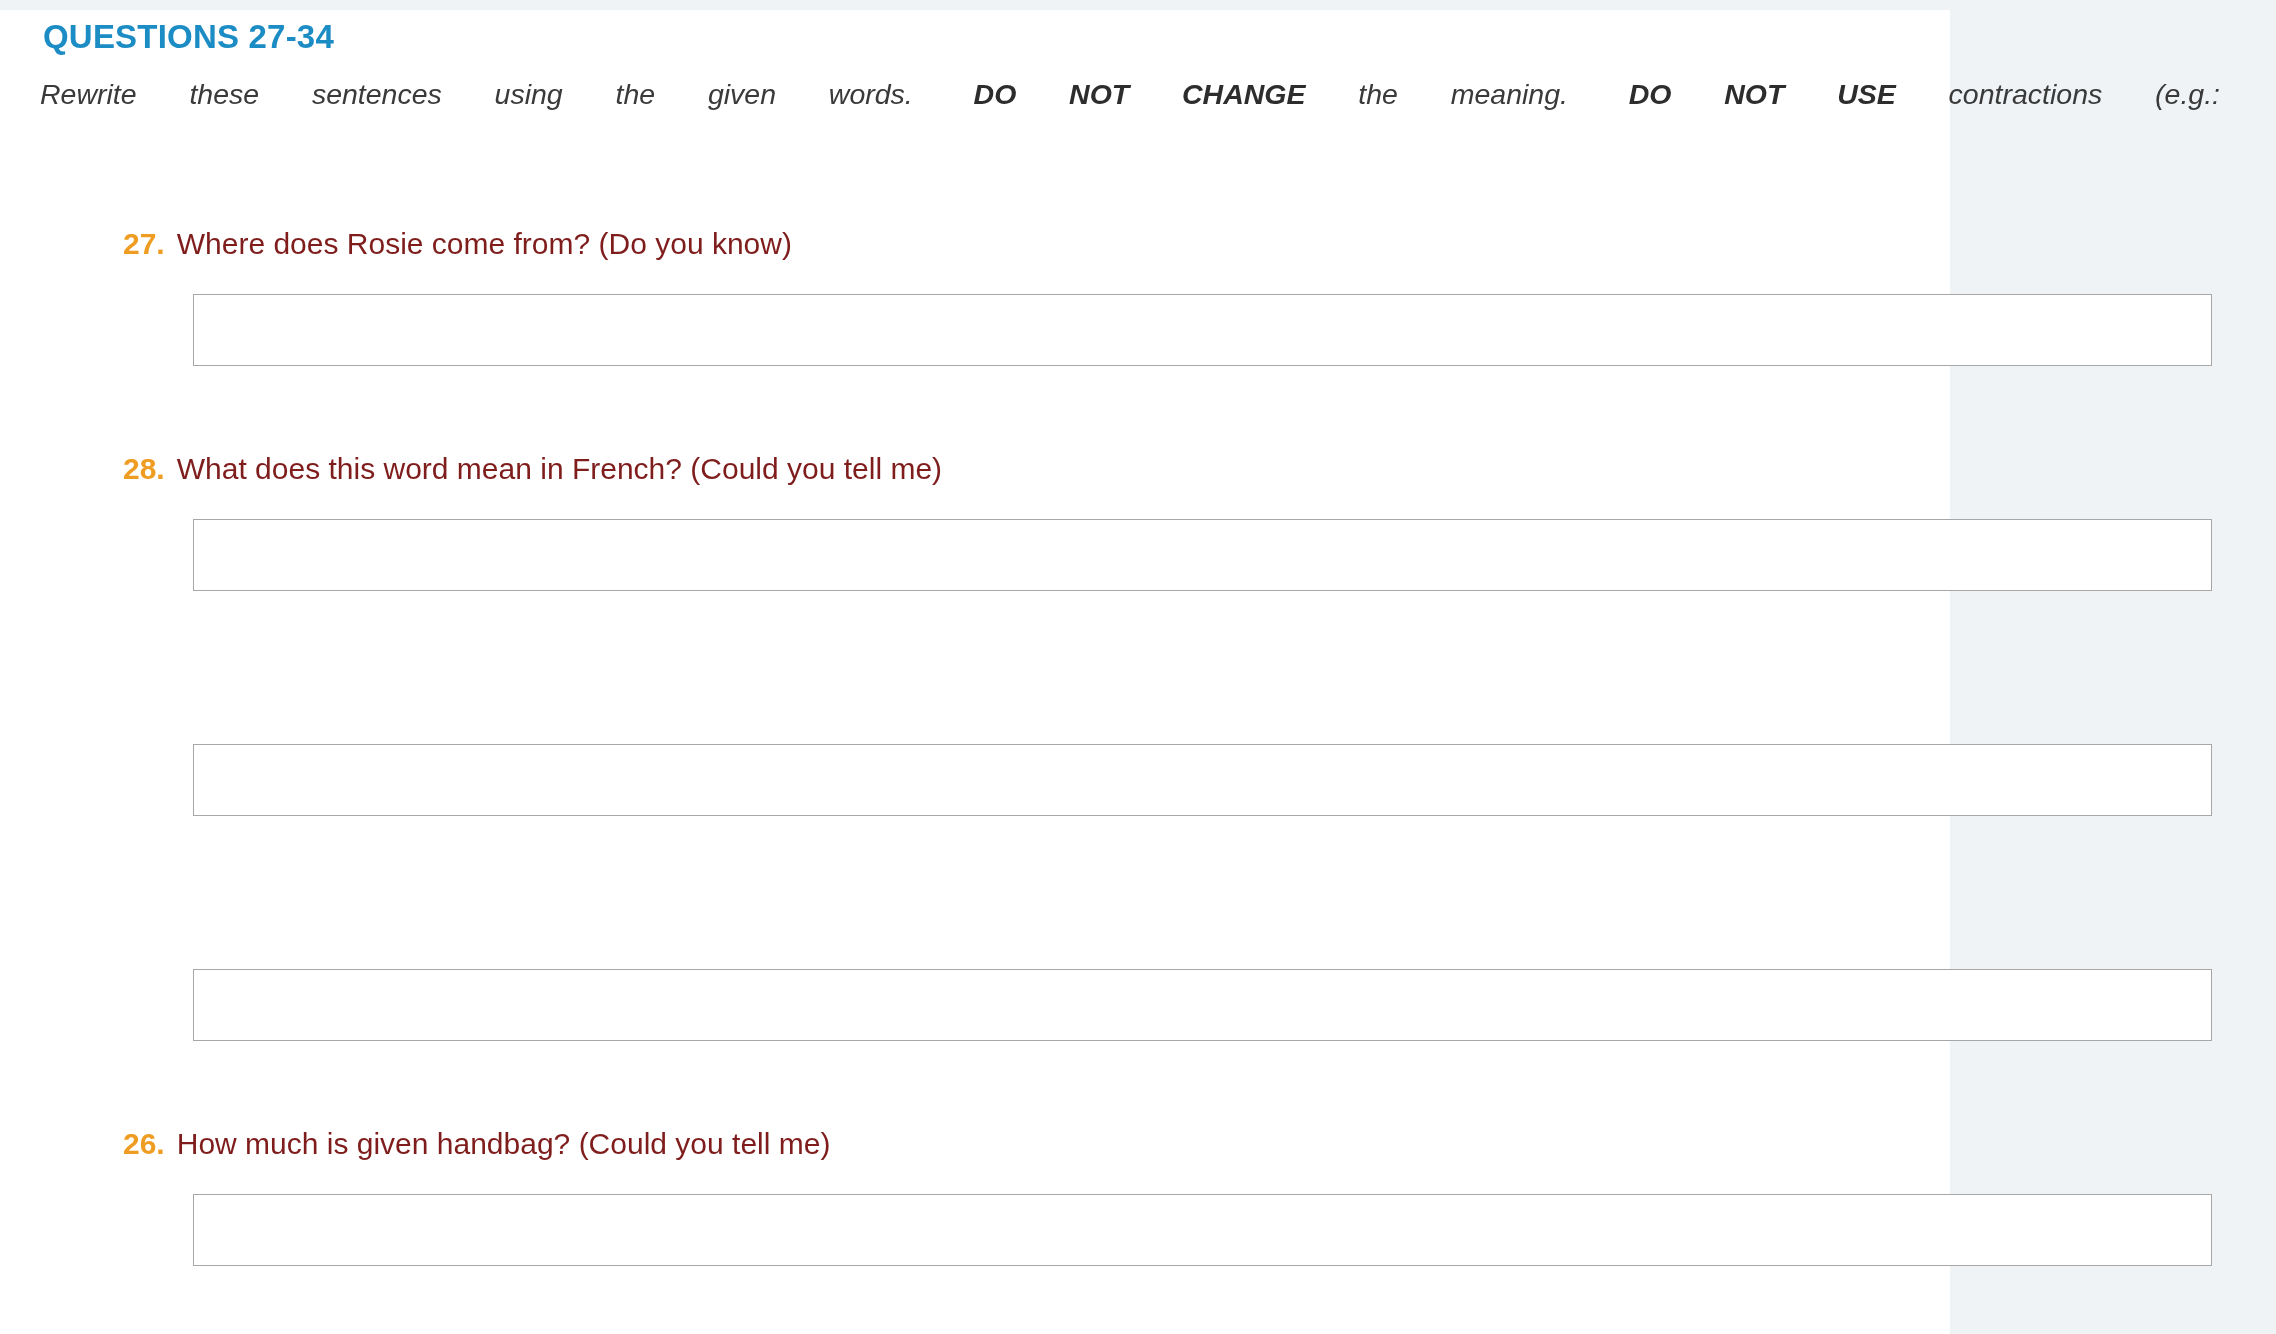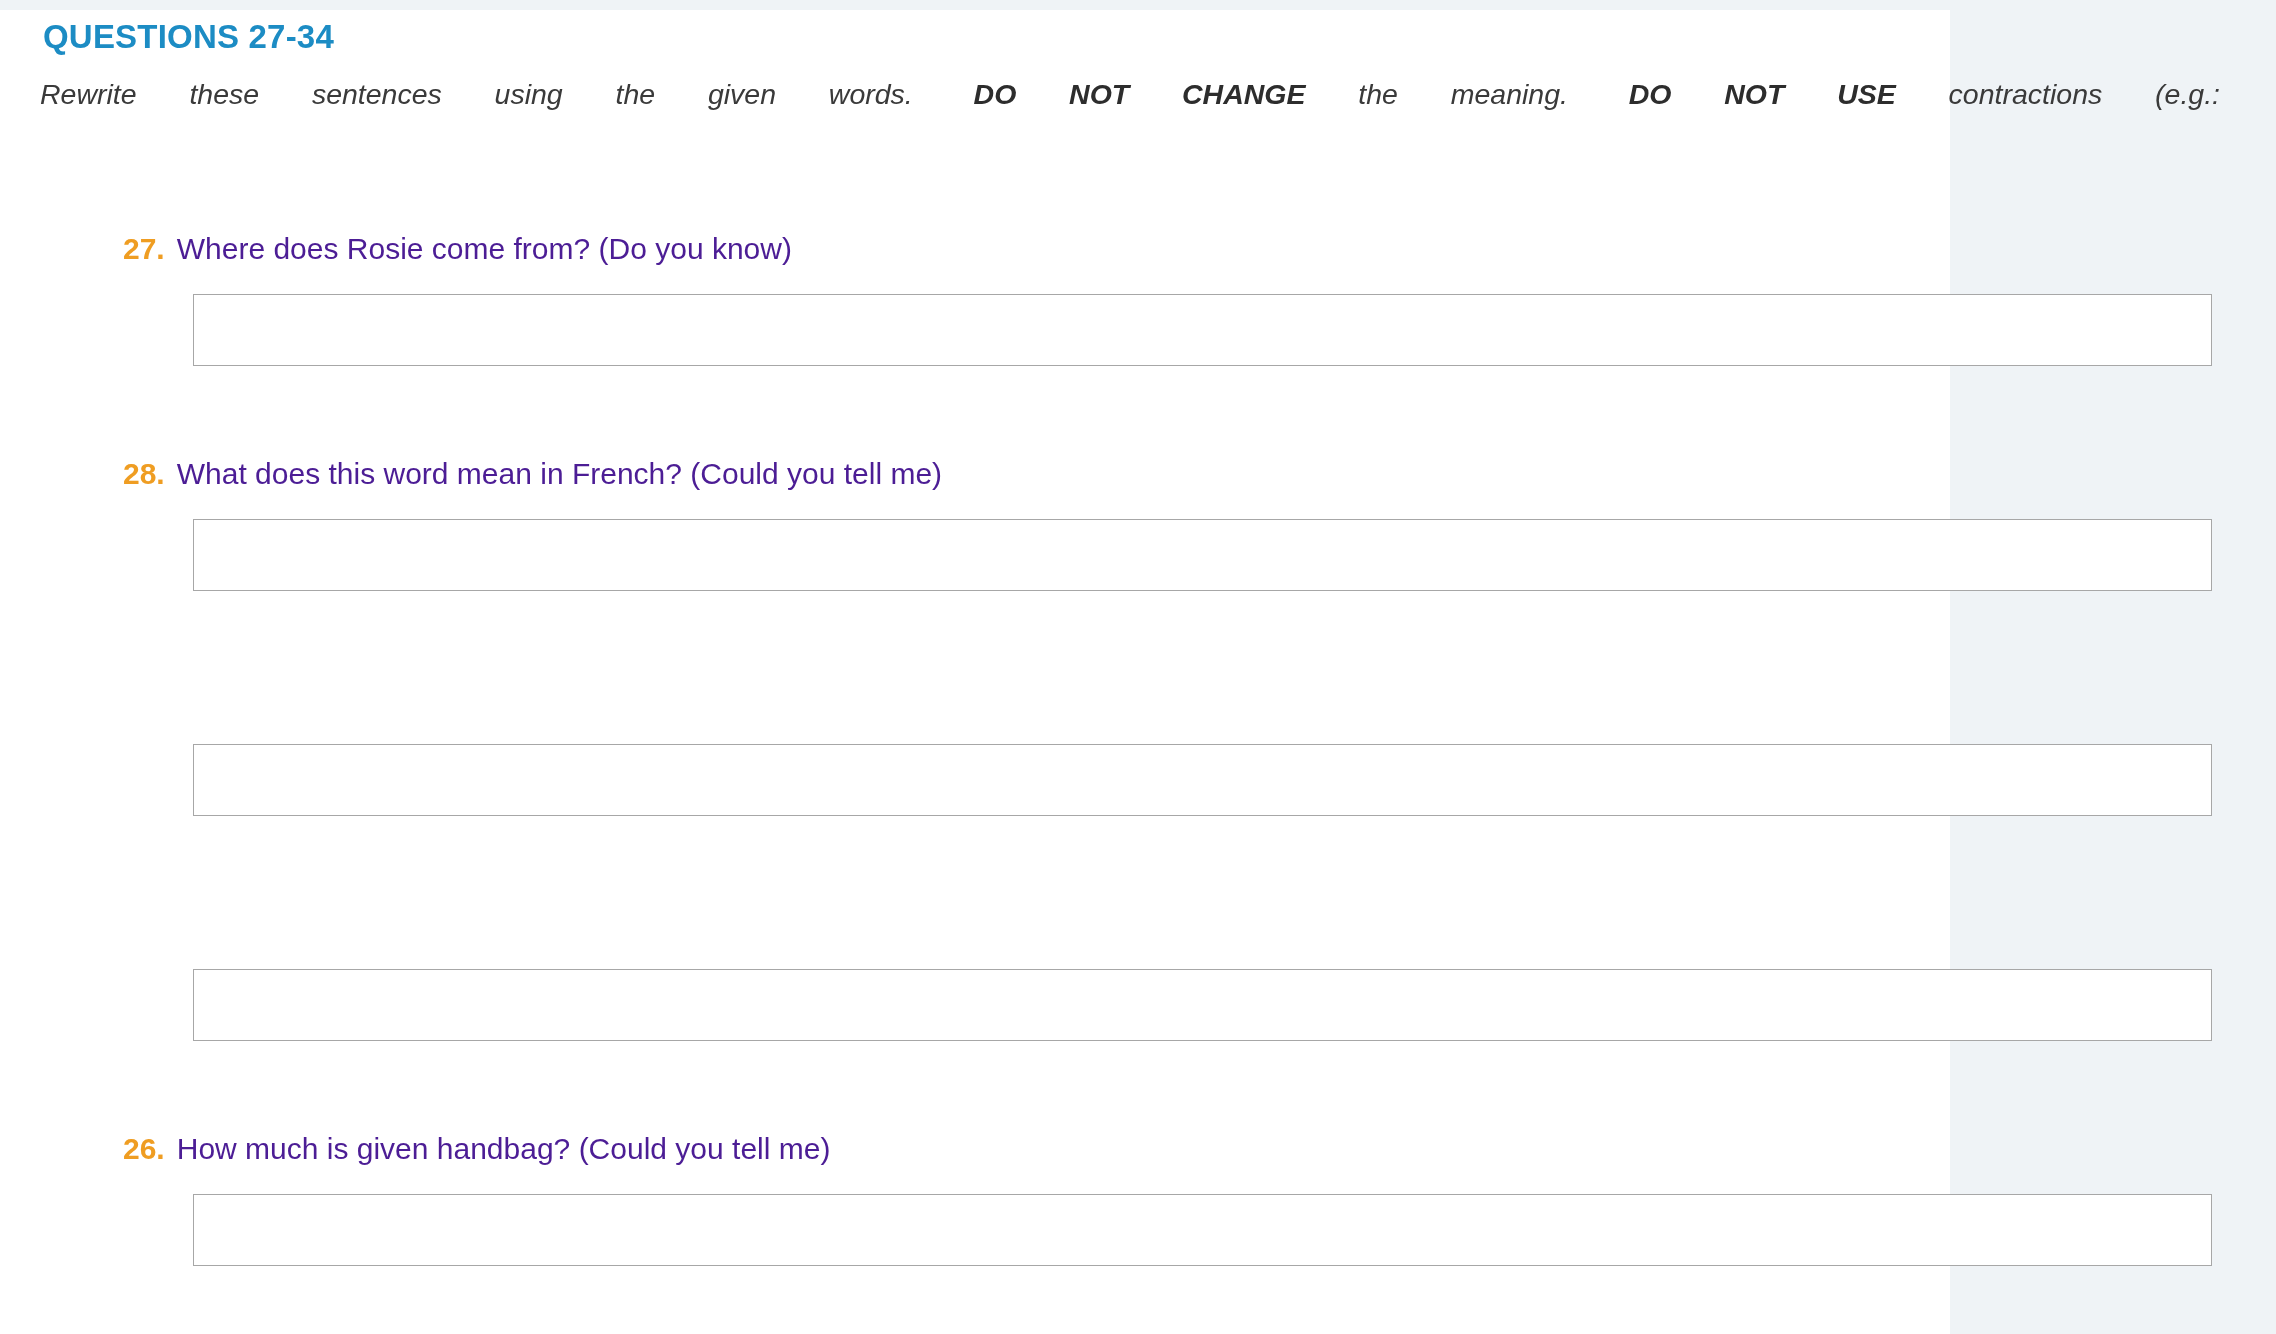--- a/index.html
+++ b/index.html
@@ -87,32 +87,32 @@
   .question-item {
     position: relative;
     height: 225px;
   }
   .question-line {
     position: absolute;
     left: 123px;
     top: 0;
     height: 44px;
     display: flex;
-    align-items: flex-end;
+    align-items: center;
     white-space: nowrap;
   }
   .question-number {
     font-size: 30px;
     font-weight: bold;
     color: #ef9d22;
     margin-right: 12px;
   }
   .question-text {
     font-size: 30px;
-    color: #4c1d95;
+    color: #7f1d1d;
     font-weight: normal;
   }
   .answer-input {
     position: absolute;
     left: 193px;
     top: 72px;
     width: 2019px;
     height: 72px;
     box-sizing: border-box;
     border: 1px solid #a7a7a7;

